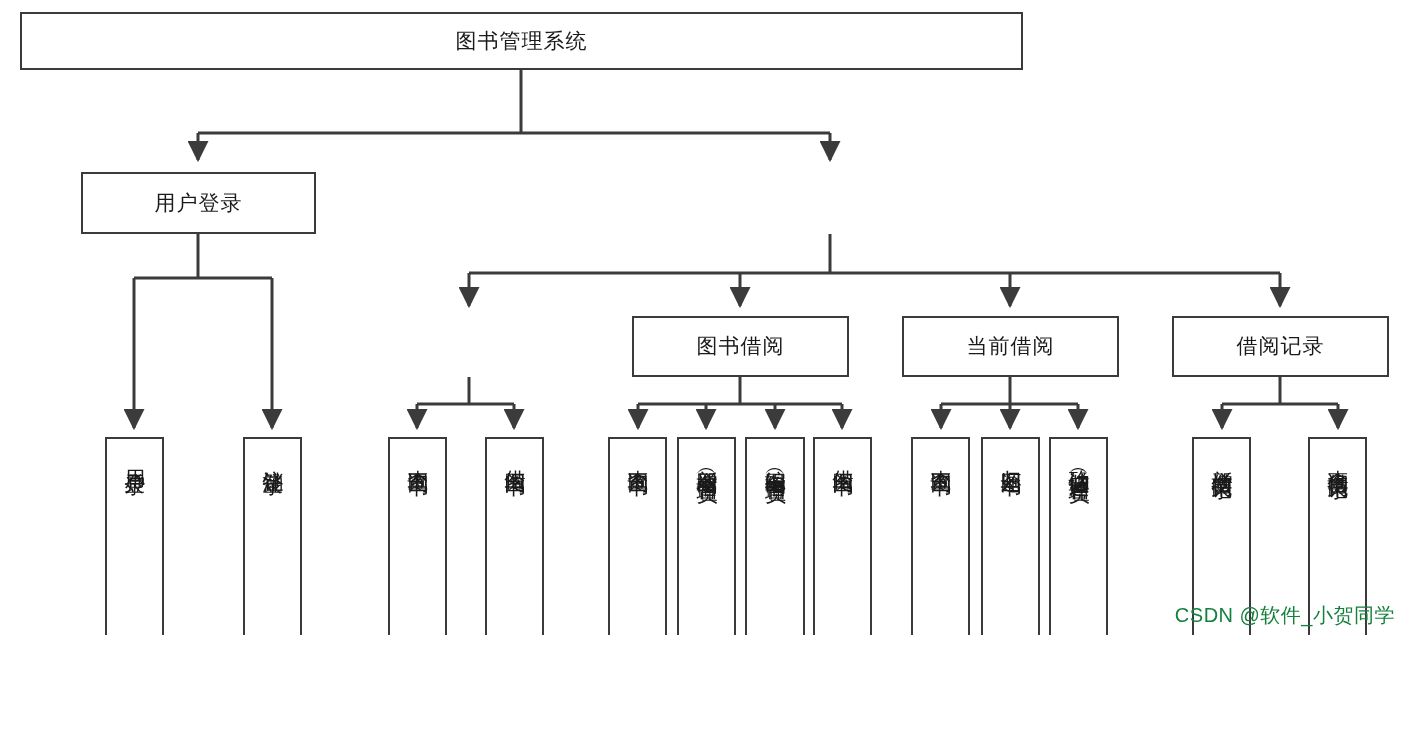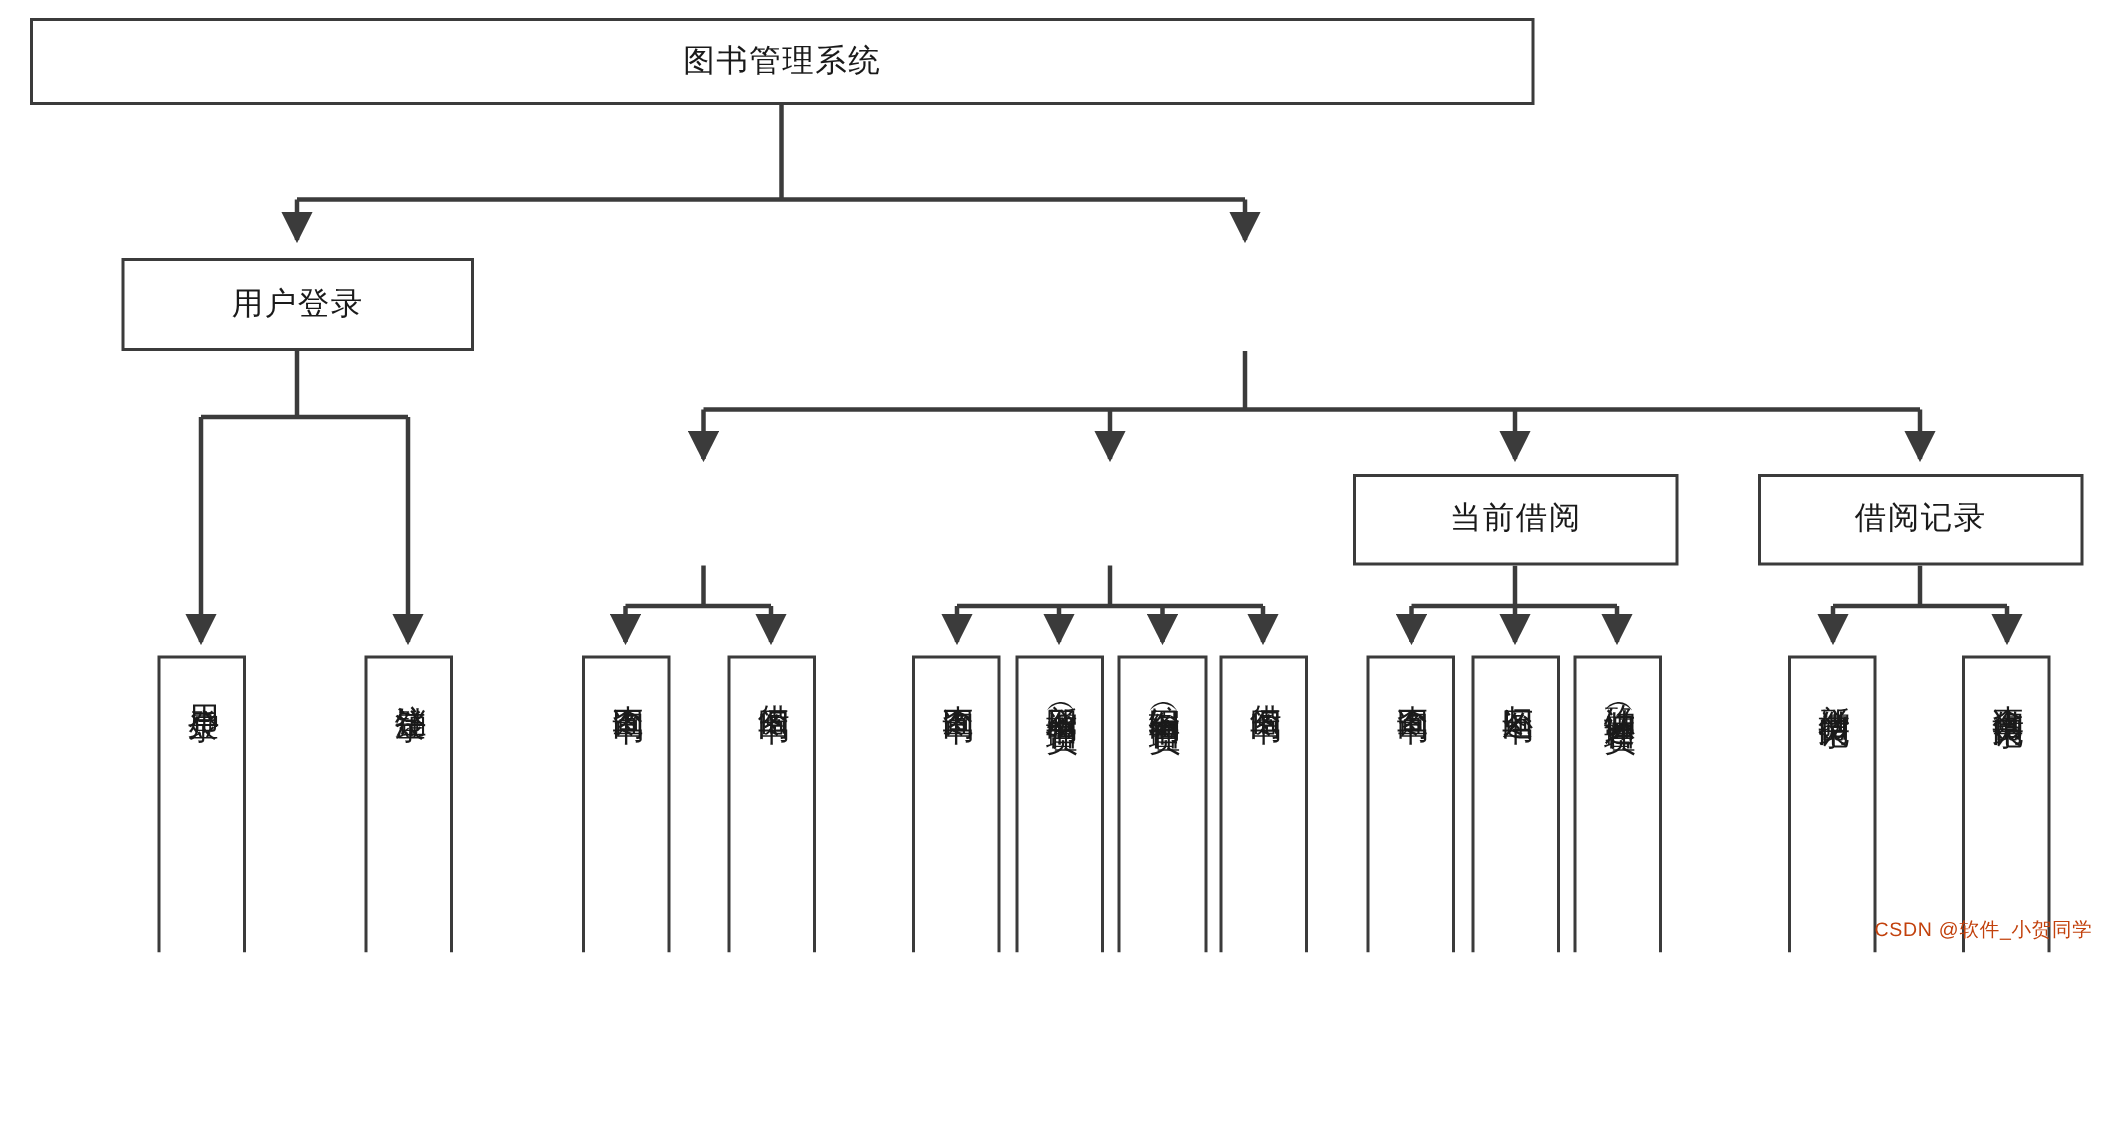--- a/index.html
+++ b/index.html
@@ -56,22 +56,22 @@
     text-orientation: upright;
     font-size: 21px;
     line-height: 1.18;
     letter-spacing: 2px;
     white-space: nowrap;
   }
   .watermark {
     position: absolute;
     right: 10px;
     bottom: 6px;
-    font-size: 13px;
-    color: #c2410c;
+    font-size: 20px;
+    color: #15803d;
     white-space: nowrap;
     letter-spacing: 0.5px;
   }
 </style>
 </head>
 <body>
 
 <div id="canvas">
 
   <svg class="edges" viewBox="0 0 1405 747" xmlns="http://www.w3.org/2000/svg">
@@ -125,20 +125,23 @@
   </svg>
 
   <div class="node node-root" style="left:20px; top:12px; width:1003px; height:58px;">
     <span class="label">图书管理系统</span>
   </div>
 
   <div class="node node-l2" style="left:81px; top:172px; width:235px; height:62px;">
     <span class="label">用户登录</span>
   </div>
 
+  <div class="node node-l3" style="left:632px; top:316px; width:217px; height:61px;">
+    <span class="label">图书借阅</span>
+  </div>
   <div class="node node-l3" style="left:1172px; top:316px; width:217px; height:61px;">
     <span class="label">借阅记录</span>
   </div>
   <div class="node node-l3" style="left:902px; top:316px; width:217px; height:61px;">
     <span class="label">当前借阅</span>
   </div>
 
   <div class="node node-leaf" style="left:105px; top:437px; width:59px; height:296px;">
     <span class="label">用户登录</span>
   </div>

